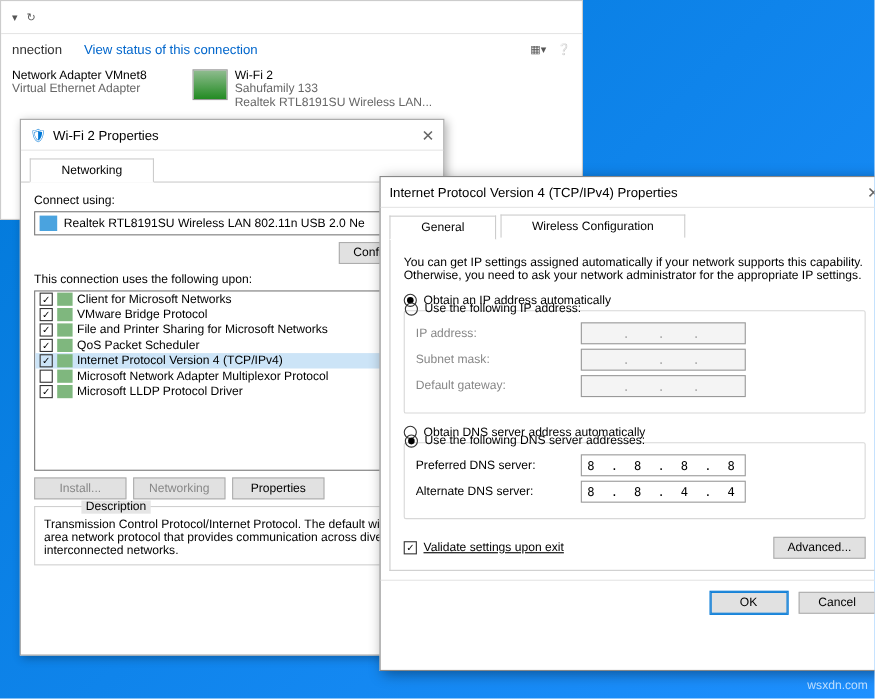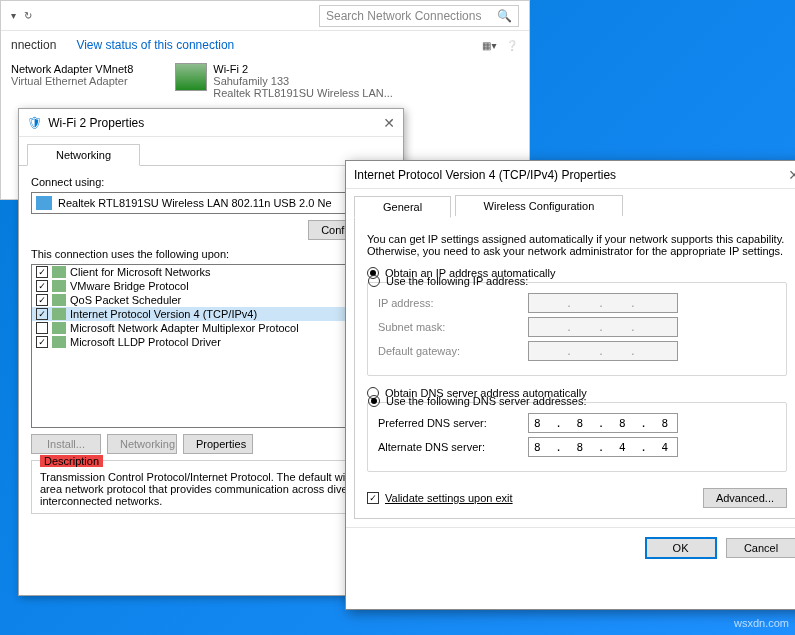--- a/index.html
+++ b/index.html
@@ -16,21 +16,21 @@
 .props1 { position: absolute; left: 18px; top: 108px; width: 386px; height: 488px; background: #fff; border: 1px solid #a3a3a3; box-shadow: 2px 2px 8px rgba(0,0,0,0.3); }
 .titlebar { height: 28px; display: flex; align-items: center; padding: 0 8px; font-size: 12px; border-bottom: 1px solid #e5e5e5; }
 .titlebar .x { margin-left: auto; font-size: 14px; color: #666; cursor: default; }
 .tabstrip { padding: 6px 8px 0; border-bottom: 1px solid #ccc; }
 .tab { display: inline-block; padding: 4px 28px; font-size: 11px; border: 1px solid #ccc; border-bottom: none; background: #fff; }
 .tab.active { border-bottom: 1px solid #fff; position: relative; top: 1px; }
 .pbody { padding: 10px 12px; font-size: 11px; }
 .connectbox { border: 1px solid #7a7a7a; height: 22px; display: flex; align-items: center; padding: 0 4px; margin-top: 4px; font-size: 11px; }
 .miniico { width: 16px; height: 14px; background: #4aa3df; margin-right: 6px; }
 .btn { border: 1px solid #adadad; background: #e1e1e1; font-size: 11px; padding: 3px 12px; display: inline-block; text-align: center; }
-.btn.wide { width: 70px; }
+.btn.wide { width: 84px; }
 .btn.disabled { color: #888; }
 .itemsbox { border: 1px solid #7a7a7a; height: 164px; overflow: hidden; margin-top: 4px; }
 .itemsbox .row { display: flex; align-items: center; padding: 1px 4px; font-size: 11px; gap: 4px; }
 .itemsbox .row.sel { background: #cce4f7; }
 .chk { width: 12px; height: 12px; border: 1px solid #333; display: inline-flex; align-items: center; justify-content: center; font-size: 9px; line-height: 1; }
 .chk.c::after { content: "✓"; }
 .mico { width: 14px; height: 12px; background: #7fb77e; }
 .descbox { border: 1px solid #d0d0d0; padding: 6px 8px; margin-top: 6px; font-size: 11px; }
 .props2 { position: absolute; left: 345px; top: 160px; width: 464px; height: 450px; background: #fff; border: 1px solid #888; box-shadow: 3px 3px 12px rgba(0,0,0,0.4); }
 .tabstrip2 { padding: 6px 8px 0; }
@@ -52,24 +52,20 @@
 .gly { color: #555; font-size: 10px; }
 .watermark { position: absolute; right: 6px; bottom: 6px; font-size: 11px; color: rgba(255,255,255,0.7); }
 </style>
 </head>
 <body>
 
 <div class="ncwin">
   <div class="top">
     <span class="gly">▾</span>
     <span class="gly">↻</span>
-    <div class="searchbox">
-      <span>Search Network Connections</span>
-      <span>🔍</span>
-    </div>
   </div>
   <div class="bar">
     <span>nnection</span>
     <span class="blue">View status of this connection</span>
     <span style="margin-left:auto;display:flex;gap:10px;">
       <span class="gly">▦▾</span>
       <span class="gly" style="color:#0078d7;">❔</span>
     </span>
   </div>
   <div class="content">
@@ -116,20 +112,25 @@
           <span>Client for Microsoft Networks</span>
         </div>
         <div class="row">
           <span class="chk c"></span>
           <span class="mico"></span>
           <span>VMware Bridge Protocol</span>
         </div>
         <div class="row">
           <span class="chk c"></span>
           <span class="mico"></span>
+          <span>File and Printer Sharing for Microsoft Networks</span>
+        </div>
+        <div class="row">
+          <span class="chk c"></span>
+          <span class="mico"></span>
           <span>QoS Packet Scheduler</span>
         </div>
         <div class="row sel">
           <span class="chk c"></span>
           <span class="mico"></span>
           <span>Internet Protocol Version 4 (TCP/IPv4)</span>
         </div>
         <div class="row">
           <span class="chk"></span>
           <span class="mico"></span>
@@ -140,21 +141,21 @@
           <span class="mico"></span>
           <span>Microsoft LLDP Protocol Driver</span>
         </div>
       </div>
     <div style="display:flex;gap:6px;margin-top:6px;">
       <span class="btn wide disabled">Install...</span>
       <span class="btn wide disabled">Networking</span>
       <span class="btn wide">Properties</span>
     </div>
     <div class="descbox">
-      <div style="margin:-12px 0 4px;"><span style="background:#ef4444;padding:0 4px;">Description</span></div>
+      <div style="margin:-12px 0 4px;"><span style="background:#e5e5e5;padding:0 4px;margin-left:34px;">Description</span></div>
       <div>Transmission Control Protocol/Internet Protocol. The default wide area network protocol that provides communication across diverse interconnected networks.</div>
     </div>
   </div>
 </div>
 
 <div class="props2">
   <div class="titlebar">
     <span>Internet Protocol Version 4 (TCP/IPv4) Properties</span>
     <span class="x">✕</span>
   </div>

